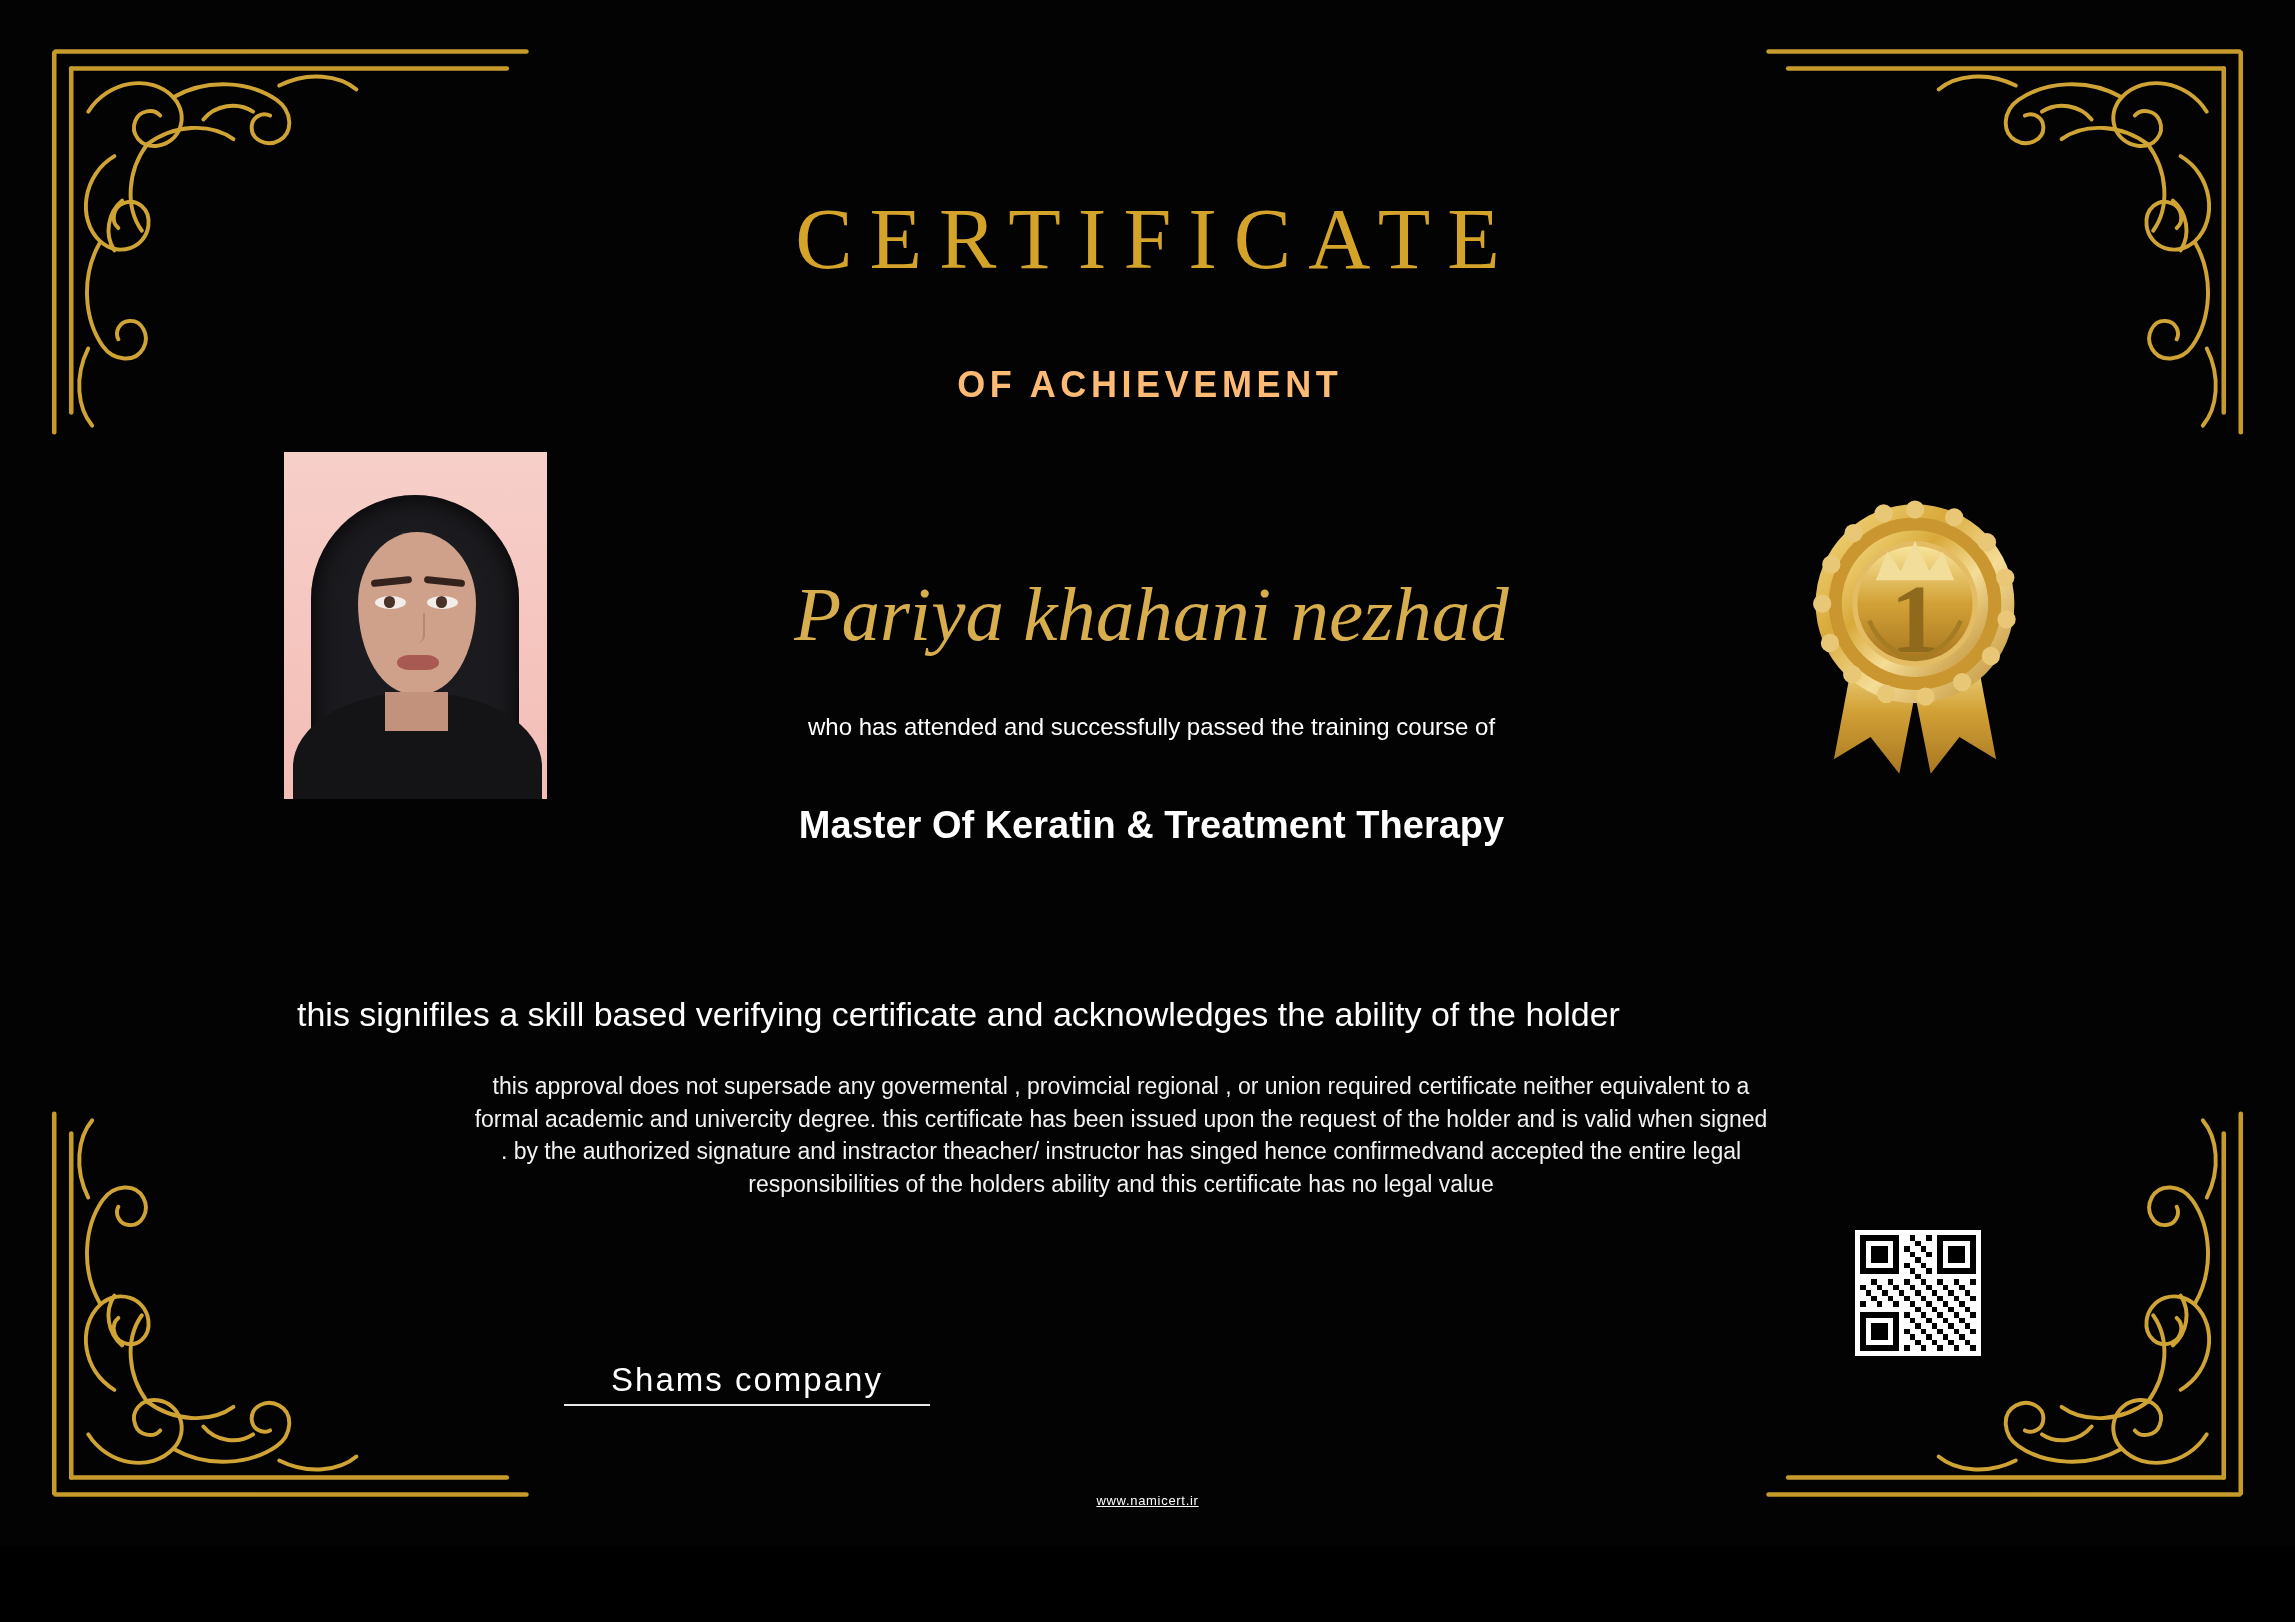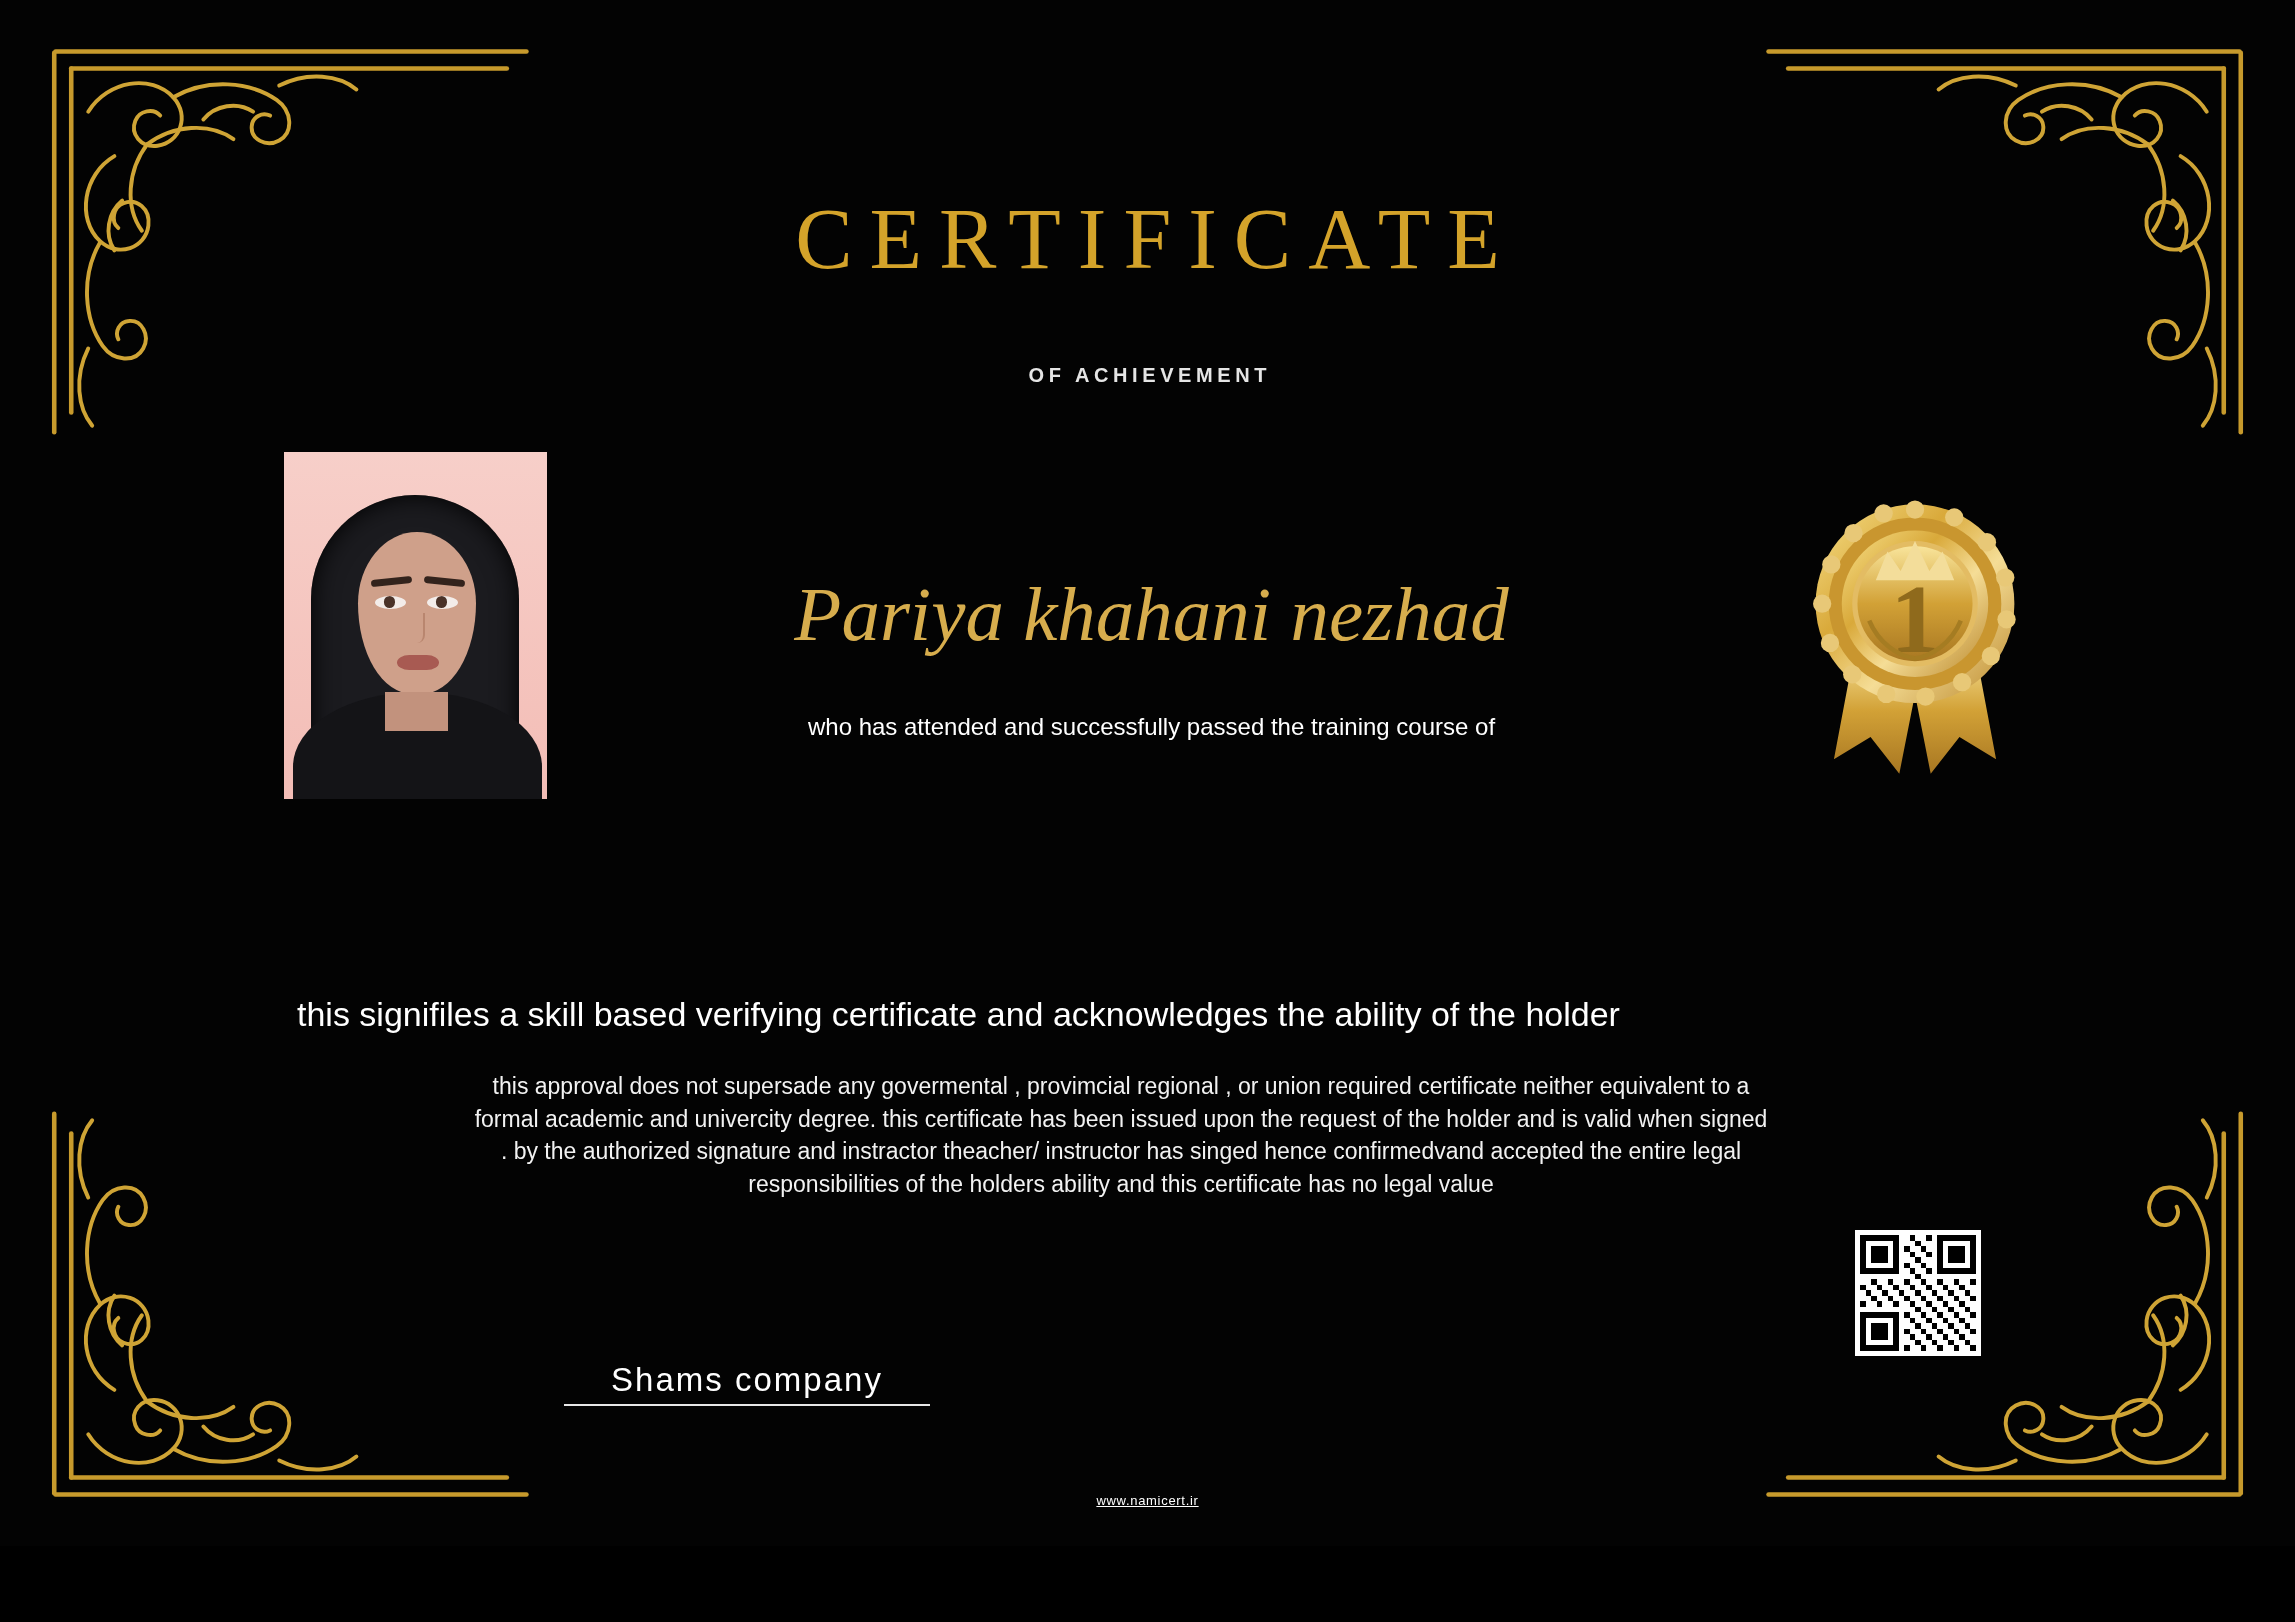--- a/index.html
+++ b/index.html
@@ -48,24 +48,24 @@
     color: #d4a32a;
     text-indent: 17px;
     line-height: 1;
   }
   .subtitle {
     position: absolute;
     top: 364px;
     left: 0;
     width: 100%;
     text-align: center;
-    font-size: 20px;
+    font-size: 36px;
     font-weight: bold;
     letter-spacing: 4.6px;
-    color: #e5e5e5;
+    color: #fdba74;
     text-indent: 4.6px;
   }
 
   
   .photo {
     position: absolute;
     left: 284px;
     top: 452px;
     width: 263px;
     height: 347px;
@@ -415,20 +415,21 @@
 
       <text x="220" y="306" font-family="Liberation Serif, serif" font-size="150" font-weight="bold" fill="#8f6a1c" text-anchor="middle">1</text>
 
       <path d="M150 258 c14 34 44 54 70 58" stroke="#a57c22" stroke-width="7" fill="none"></path>
       <path d="M290 258 c-14 34 -44 54 -70 58" stroke="#a57c22" stroke-width="7" fill="none"></path>
     </svg>
   </div>
 
   <div class="recipient">Pariya khahani nezhad</div>
   <div class="attended">who has attended and successfully passed the training course of</div>
+  <div class="course">Master Of Keratin &amp; Treatment Therapy</div>
 
 
   <div class="signifies">this signifiles a skill based verifying certificate and acknowledges the ability of the holder</div>
   <div class="disclaimer">this approval does not supersade any govermental , provimcial regional , or union required certificate neither equivalent to a formal academic and univercity degree. this certificate has been issued upon the request of the holder and is valid when signed . by the authorized signature and instractor theacher/ instructor has singed hence confirmedvand accepted the entire legal responsibilities of the holders ability and this certificate has no legal value</div>
 
   <div class="qr">
     <div class="qr-grid" id="qrGrid">
         <i class="on"></i>
         <i class="on"></i>
         <i class="on"></i>

